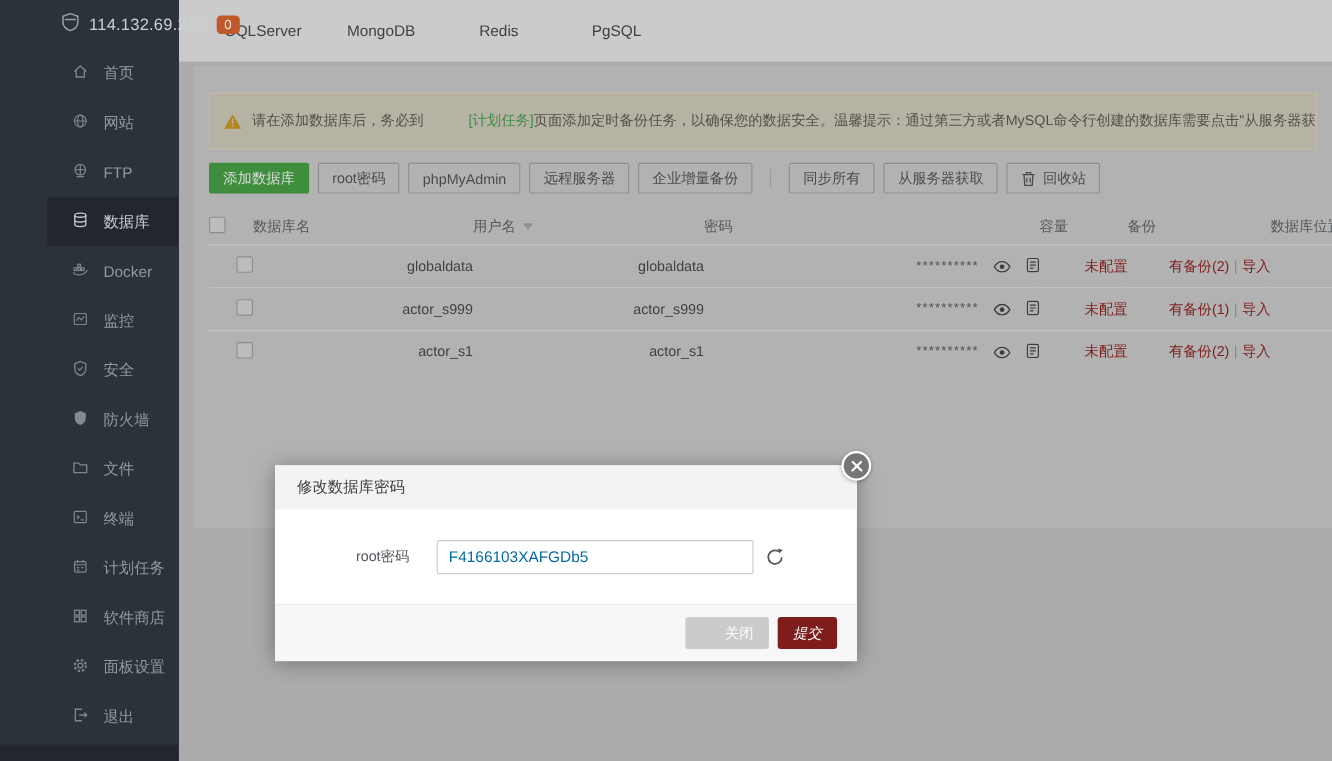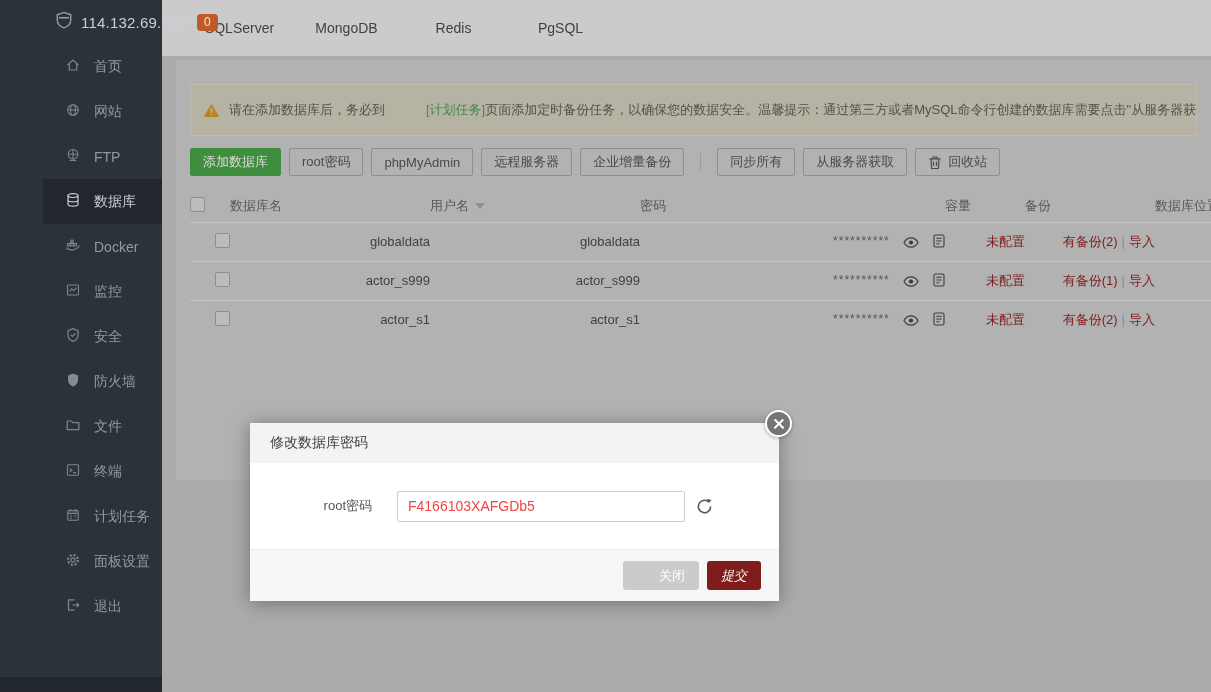--- a/index.html
+++ b/index.html
@@ -69,21 +69,21 @@
            font-size:14px; color:#424242; }
   .modal-x { position:absolute; top:-13px; right:-13px; width:27px; height:27px; border-radius:50%;
            background:#767676; border:2px solid #fff; cursor:pointer; box-shadow:0 1px 4px rgba(0,0,0,.3); }
   .modal-x::before,.modal-x::after { content:""; position:absolute; left:50%; top:50%; width:13px; height:2.4px;
            background:#fff; border-radius:1px; }
   .modal-x::before { transform:translate(-50%,-50%) rotate(45deg); }
   .modal-x::after  { transform:translate(-50%,-50%) rotate(-45deg); }
   .modal-body { height:86px; display:flex; align-items:center; padding-left:50px; }
   .modal-label { width:72px; text-align:right; font-size:13px; color:#52575c; margin-right:25px; }
   .modal-input { width:288px; height:31px; border:1px solid #ccc; border-radius:2px; padding:0 10px;
-           font-size:14px; color:#ef4444; font-family:inherit; outline:none; }
+           font-size:14px; color:#0369a1; font-family:inherit; outline:none; }
   .refresh { margin-left:11px; cursor:pointer; display:inline-flex; }
   .modal-footer { height:52px; background:#f7f7f7; border-top:1px solid #ececec; display:flex;
            align-items:center; justify-content:flex-end; padding-right:18px; gap:8px; }
   .fbtn { height:29px; border:none; border-radius:3px; color:#fff; font-size:13px; padding:0 14px;
            cursor:pointer; font-family:inherit; }
   .fbtn.close { background:#cbcbcb;padding-left:36px; }
   .fbtn.submit { background:#7f1d1d;font-style:italic; }
 </style>
 </head>
 <body>
@@ -170,20 +170,29 @@
             <path d="M4.8 6.6 L7 8.2 L4.8 9.8 M8.3 10.6 H11.2"></path>
           </svg></span>
       <span>终端</span>
     </div>
     <div class="nav-item">
       <span><svg width="16" height="16" viewBox="0 0 16 16" fill="none" stroke="#7f858e" stroke-width="1.1">
             <rect x="2.8" y="3.6" width="10.4" height="9.6" rx="1"></rect>
             <path d="M2.8 6.4 H13.2 M5.4 2 V4.6 M10.6 2 V4.6 M5 9 H7 M9 9 H11 M5 11.2 H7"></path>
           </svg></span>
       <span>计划任务</span>
+    </div>
+    <div class="nav-item">
+      <span><svg width="16" height="16" viewBox="0 0 16 16" fill="none" stroke="#7f858e" stroke-width="1.2">
+            <rect x="2.8" y="2.8" width="4.4" height="4.4"></rect>
+            <rect x="8.8" y="2.8" width="4.4" height="4.4"></rect>
+            <rect x="2.8" y="8.8" width="4.4" height="4.4"></rect>
+            <rect x="8.8" y="8.8" width="4.4" height="4.4"></rect>
+          </svg></span>
+      <span>软件商店</span>
     </div>
     <div class="nav-item">
       <span><svg width="16" height="16" viewBox="0 0 16 16" fill="none" stroke="#7f858e">
             <circle cx="8" cy="8" r="2.2" stroke-width="1.2"></circle>
             <circle cx="8" cy="8" r="5" stroke-width="2" stroke-dasharray="2.2 1.7"></circle>
           </svg></span>
       <span>面板设置</span>
     </div>
     <div class="nav-item">
       <span><svg width="16" height="16" viewBox="0 0 16 16" fill="none" stroke="#7f858e" stroke-width="1.2">

